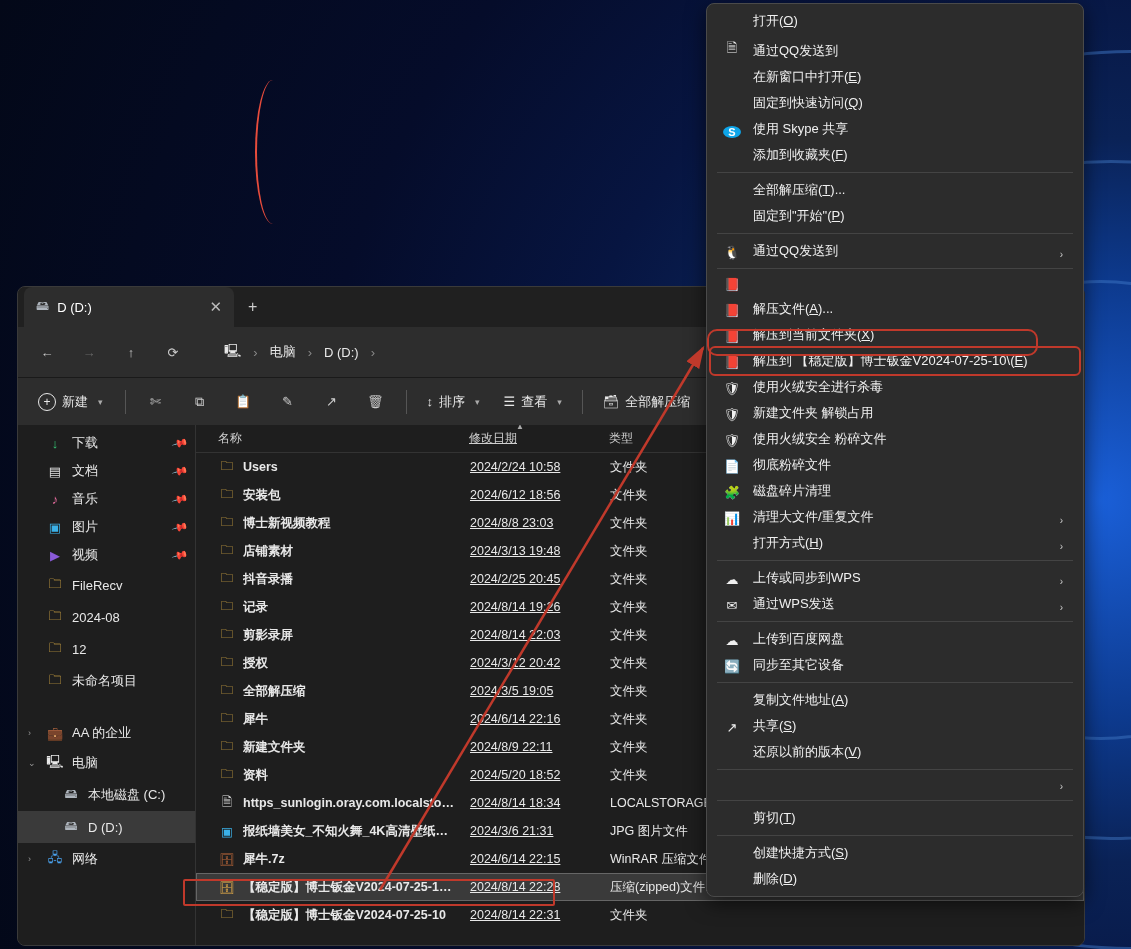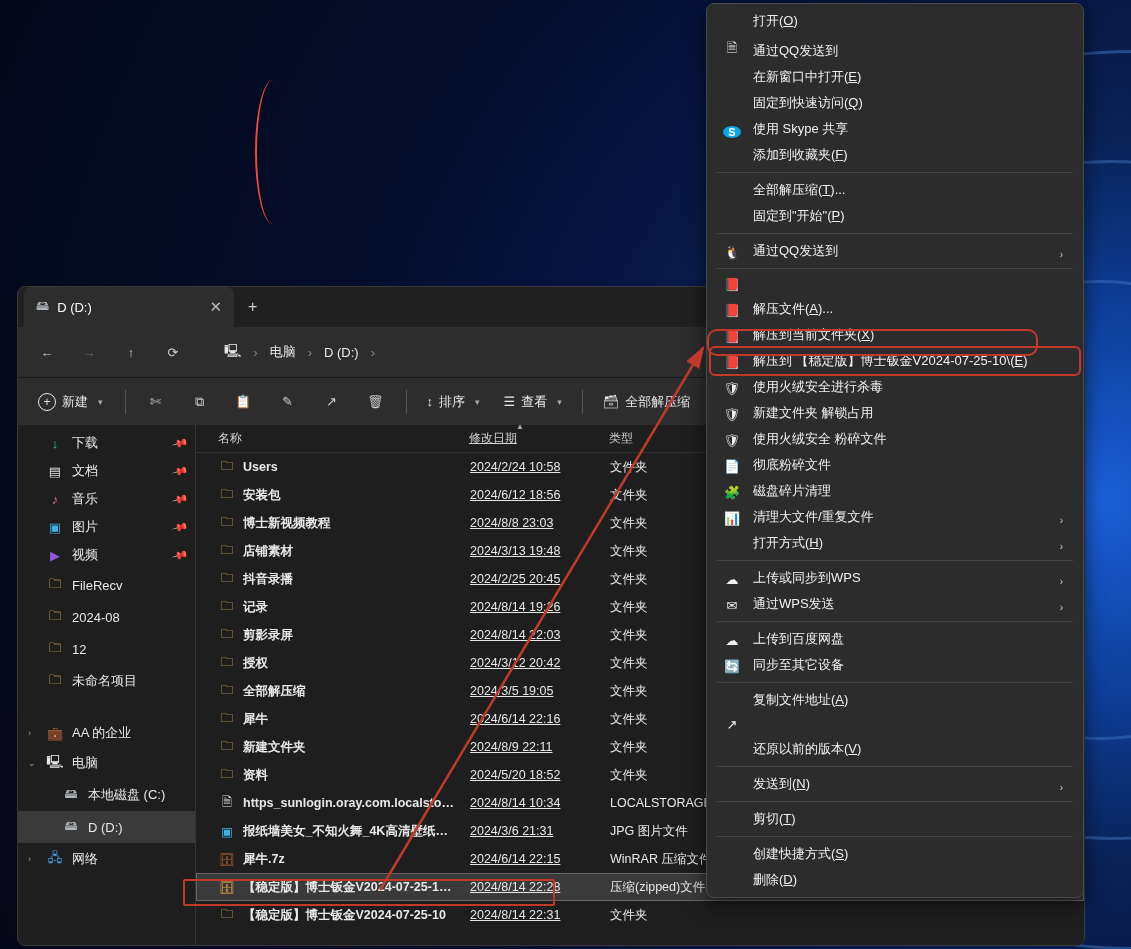--- a/index.html
+++ b/index.html
@@ -525,21 +525,21 @@
             </div>
             <div class="col c-date">2024/5/20 18:52</div>
             <div class="col c-type">文件夹</div>
             <div class="col c-size"></div>
           </div>
           <div class="row">
             <div class="col c-name">
               <span class="fi-icon doc-icon">🗎</span>
               <span class="c-name-text">https_sunlogin.oray.com.localstorage</span>
             </div>
-            <div class="col c-date">2024/8/14 10:34</div>
+            <div class="col c-date">2024/8/14 18:34</div>
             <div class="col c-type">LOCALSTORAGE...</div>
             <div class="col c-size"></div>
           </div>
           <div class="row">
             <div class="col c-name">
               <span class="fi-icon pic-icon">▣</span>
               <span class="c-name-text">报纸墙美女_不知火舞_4K高清壁纸_彼岸...</span>
             </div>
             <div class="col c-date">2024/3/6 21:31</div>
             <div class="col c-type">JPG 图片文件</div>
@@ -683,29 +683,29 @@
       <span class="cm-icon">🔄</span>
       <span class="cm-label">同步至其它设备</span>
     </div>
     <div class="cm-sep"></div>
     <div class="cm-item">
       <span class="cm-icon"></span>
       <span class="cm-label"><span>复制文件地址(<u>A</u>)</span></span>
     </div>
     <div class="cm-item">
       <span class="cm-icon">↗</span>
+      <span class="cm-label"><span>共享(<u>S</u>)</span></span>
     </div>
     <div class="cm-item">
       <span class="cm-icon"></span>
       <span class="cm-label"><span>还原以前的版本(<u>V</u>)</span></span>
     </div>
     <div class="cm-sep"></div>
     <div class="cm-item">
       <span class="cm-icon"></span>
-      <span class="cm-label"><span>发送到(<u>N</u>)</span></span>
       <span class="cm-sub">›</span>
     </div>
     <div class="cm-sep"></div>
     <div class="cm-item">
       <span class="cm-icon"></span>
       <span class="cm-label"><span>剪切(<u>T</u>)</span></span>
     </div>
     <div class="cm-sep"></div>
     <div class="cm-item">
       <span class="cm-icon"></span>

